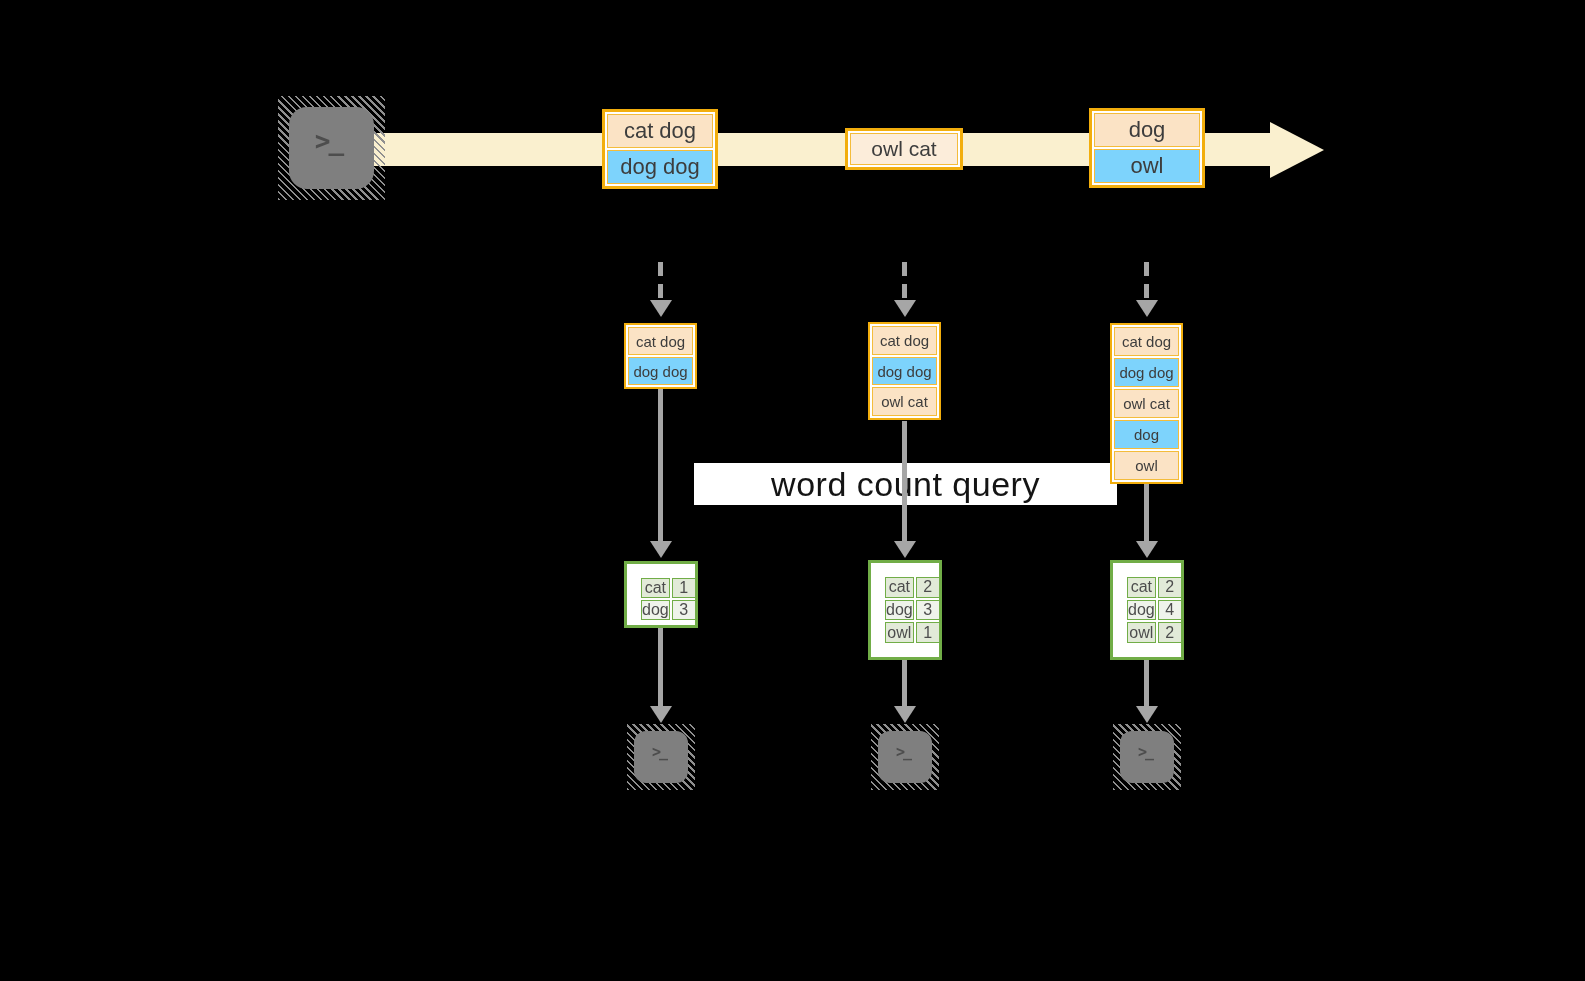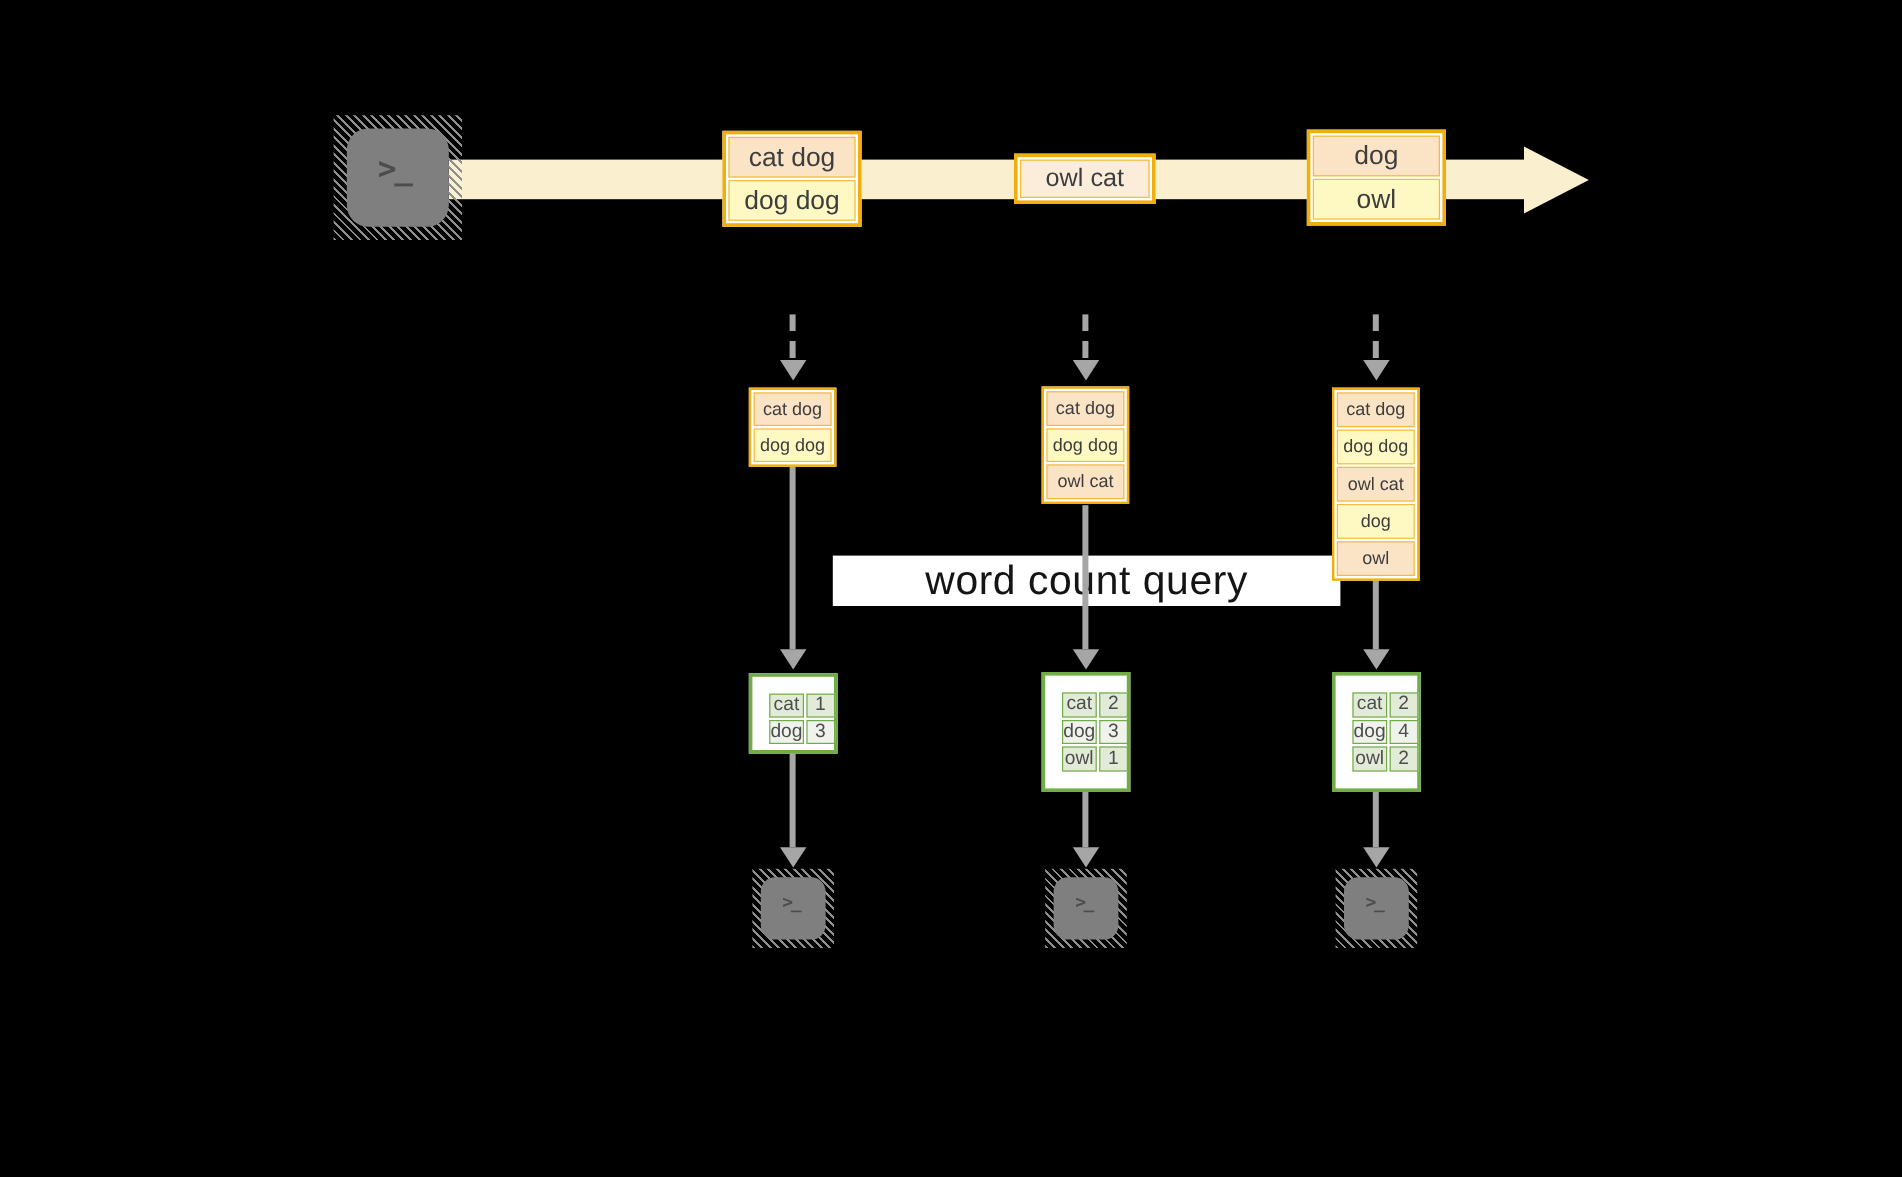--- a/index.html
+++ b/index.html
@@ -19,21 +19,21 @@
   .term-src{left:278px;top:96px;width:107px;height:104px;}
   .term-src .term-body{left:11px;top:11px;right:11px;bottom:11px;border-radius:18px;}
   .term-src .term-glyph{font-size:26px;padding-bottom:14px;padding-right:6px;}
   .term-out{width:68px;height:66px;top:724px;}
   .term-out .term-body{left:7px;top:7px;right:7px;bottom:7px;border-radius:12px;}
   .term-out .term-glyph{font-size:15px;padding-bottom:10px;padding-right:4px;}
   
   .obox{position:absolute;background:#fff;border:3px solid #F2AE0D;display:flex;flex-direction:column;gap:2px;padding:2px;box-sizing:border-box;z-index:3;}
   .ocell{flex:1;display:flex;align-items:center;justify-content:center;border:1.5px solid #F4BC3A;color:#3d3d3d;}
   .fill-a{background:#FBE3C5;text-align:center;}
-  .fill-b{background:#fef9c3;}
+  .fill-b{background:#7dd3fc;}
   .fill-c{background:#FCEDDA;}
   .obox-stream .ocell{font-size:22px;}
   .obox-buf{width:73px;border-width:2px;}
   .obox-buf .ocell{font-size:15px;border-width:1px;}
   
   .gtable{position:absolute;background:#fff;border:3px solid #71AD47;box-sizing:border-box;padding:14px;display:grid;grid-template-columns:1fr 24px;gap:2px;z-index:3;}
   .gcell{display:flex;align-items:center;justify-content:center;border:1.5px solid #71AD47;font-size:16px;color:#4d4d4d;}
   .gfill-a{background:#E2EAD8;}
   .gfill-b{background:#EFF3EB;}
   

